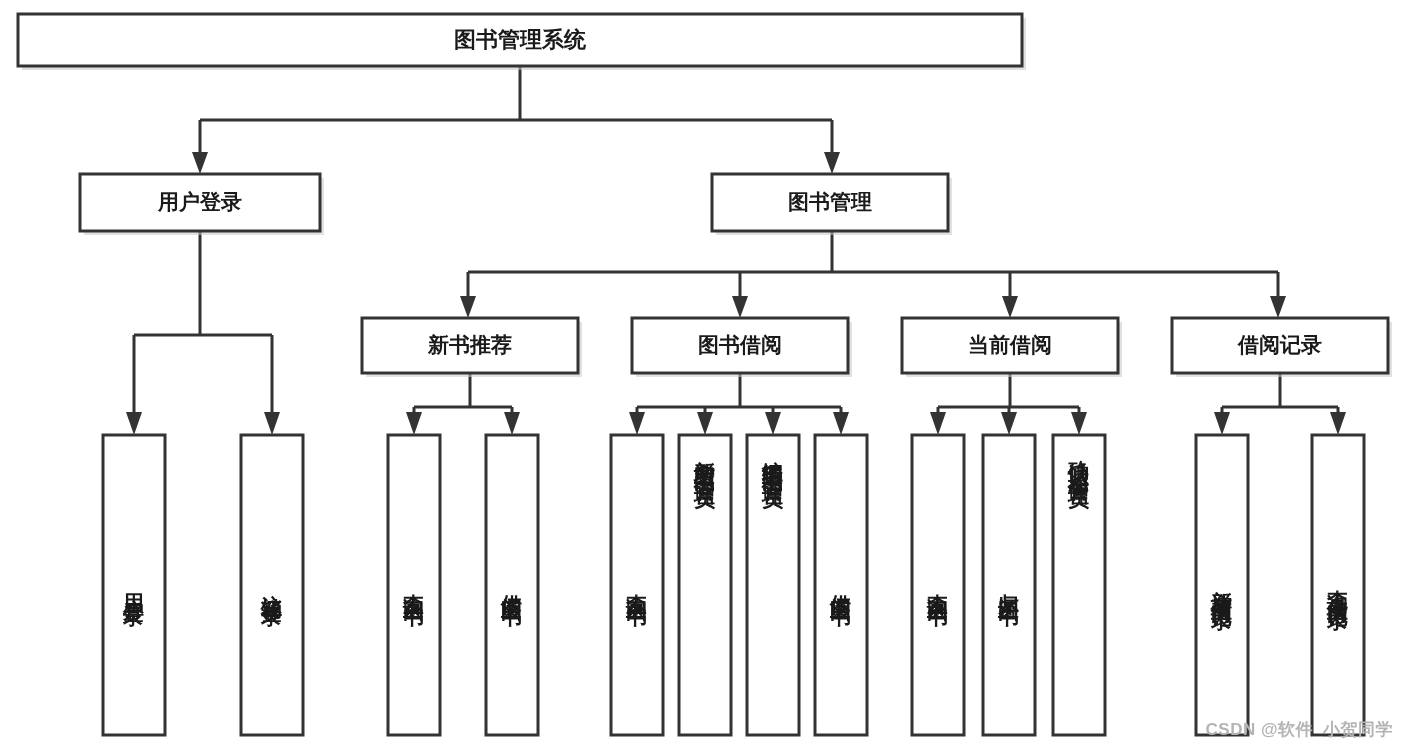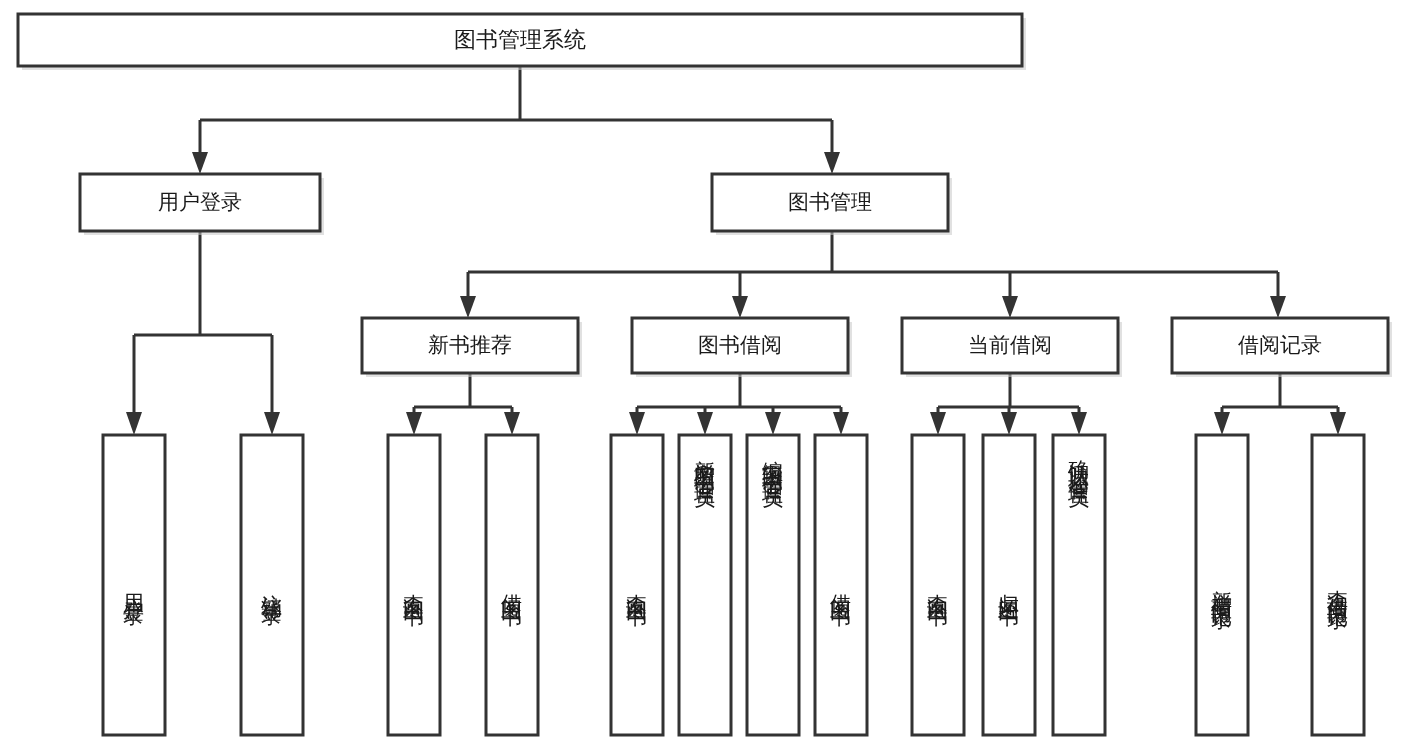--- a/index.html
+++ b/index.html
@@ -11,20 +11,21 @@
     width: 1405px;
     height: 747px;
     font-family: "Liberation Sans", "DejaVu Sans", sans-serif;
     overflow: hidden;
     position: relative;
   }
   #diagram-root {
     position: relative;
     width: 1405px;
     height: 747px;
+    font-weight: bold;
   }
   svg#flow {
     position: absolute;
     left: 0;
     top: 0;
     width: 1405px;
     height: 747px;
     display: block;
   }
   .node-box {
@@ -269,14 +270,15 @@
     <span class="vtext">确认归还（管理员）</span>
   </div>
 
   <div class="vtext-wrap" style="left:1196px; top:435px; width:52px; height:300px; justify-content:center;">
     <span class="vtext">新增借阅记录</span>
   </div>
   <div class="vtext-wrap" style="left:1312px; top:435px; width:52px; height:300px; justify-content:center;">
     <span class="vtext">查询借阅记录</span>
   </div>
 
+  <div class="watermark">CSDN @软件_小贺同学</div>
 
 </div>
 
 </body></html>

